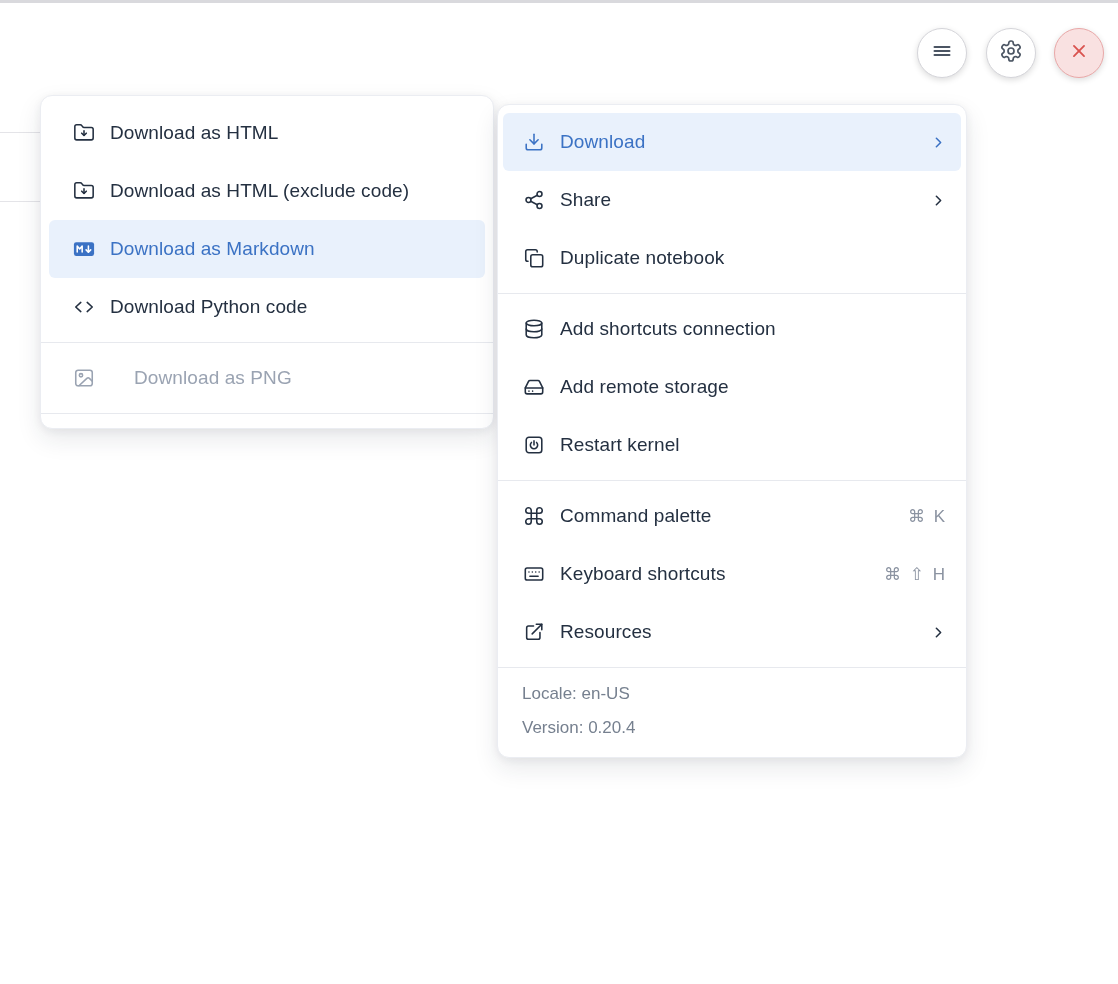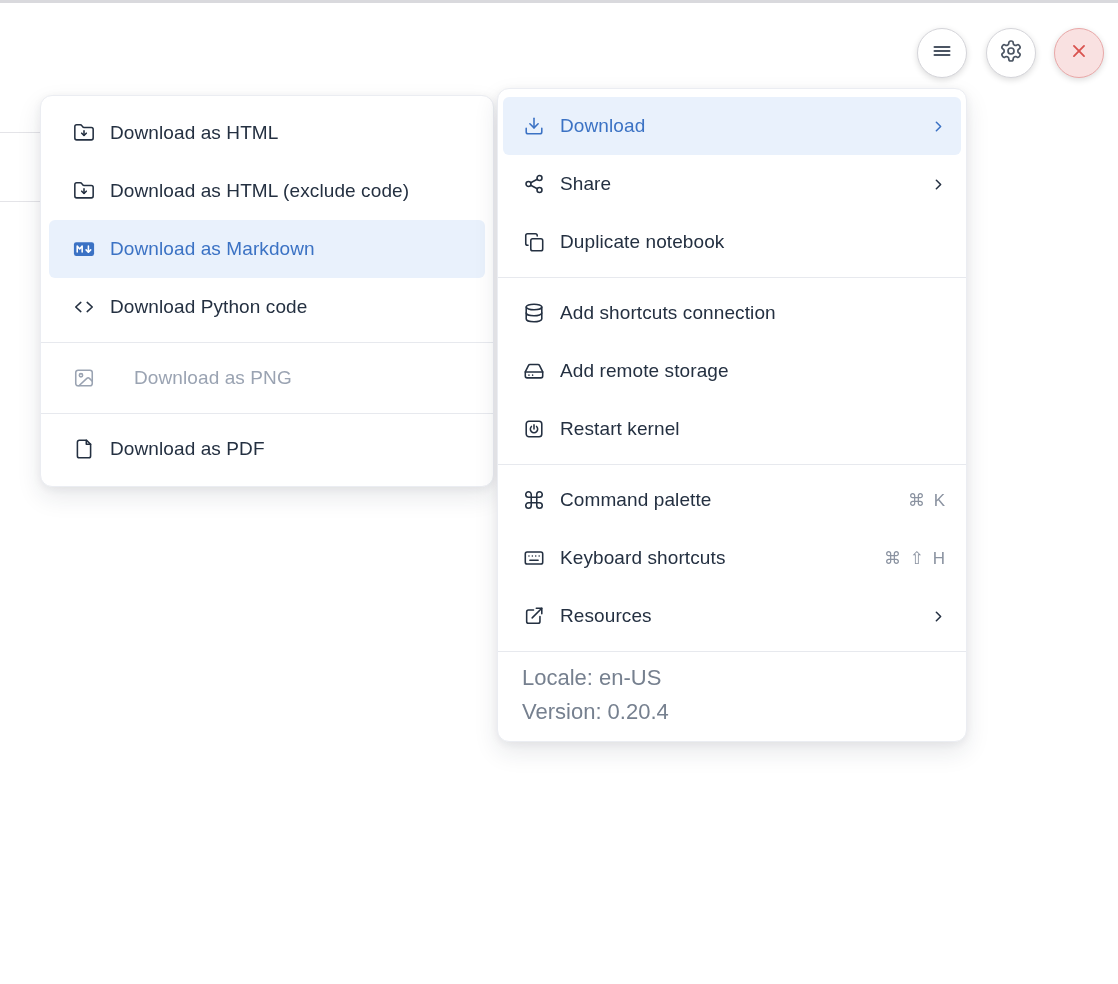--- a/index.html
+++ b/index.html
@@ -28,42 +28,42 @@
   .circle-btn.close{left:1054px;background:#f9e1e1;border-color:#e9a8a8;color:#d9534f;}
 
   
   .panel{
     position:absolute;background:#ffffff;
     border:1px solid #ebedf2;border-radius:12px;
     box-shadow:0 10px 25px rgba(30,41,59,.10),0 2px 8px rgba(30,41,59,.06);
     box-sizing:border-box;padding:8px 0;
   }
   .submenu-panel{left:40px;top:95px;width:454px;}
-  .menu-panel{left:497px;top:88px;width:470px;}
+  .menu-panel{left:497px;top:104px;width:470px;}
 
   .mrow{
     height:58px;display:flex;align-items:center;
     margin:0 5px;border-radius:6px;color:#243041;cursor:pointer;
     padding:0 14px 0 19px;box-sizing:border-box;
   }
   .submenu-panel .mrow{margin:0 8px;padding:0 14px 0 23px;}
   .mrow.highlight{background:#e9f1fc;color:#3b72c4;}
   .mrow.disabled{color:#9aa3b2;cursor:default;gap:24px;}
   .micon{display:flex;align-items:center;justify-content:center;width:24px;height:24px;flex:0 0 24px;}
   .micon svg{width:22px;height:22px;display:block;}
   .ic{fill:none;stroke:currentColor;stroke-width:1.7;stroke-linecap:round;stroke-linejoin:round;}
   .mlabel{margin-left:14px;font-size:19px;letter-spacing:.1px;white-space:nowrap;}
   .mend{margin-left:auto;display:flex;align-items:center;}
   .chev svg{width:17px;height:17px;display:block;}
   .shortcut{font-size:17px;color:#8b93a1;letter-spacing:2px;white-space:nowrap;}
 
   .mdiv{height:1px;background:#e7e9ee;margin:6px 0;}
 
   .menu-footer{border-top:1px solid #e7e9ee;margin-top:6px;padding:9px 24px 4px 24px;}
-  .menu-footer .fline{font-size:22px;color:#76808f;line-height:34px;white-space:nowrap;}
+  .menu-footer .fline{font-size:17px;color:#76808f;line-height:34px;white-space:nowrap;}
 </style>
 </head>
 <body>
 
 <div class="top-strip"></div>
 <div class="bg-line a"></div>
 <div class="bg-line b"></div>
 
 <div class="circle-btn menu">
   <span>
@@ -161,31 +161,20 @@
             <circle cx="8.7" cy="9" r="1.8"></circle>
             <path d="m21 15.5-3.1-3.1a2 2 0 0 0-2.8 0L6.5 20.5"></path>
           </g>
         </svg>
     </span>
     <span class="mlabel">Download as PNG</span>
   </div>
 
   <div class="mdiv"></div>
 
-  <div class="mrow">
-    <span class="micon">
-      <svg viewBox="0 0 24 24">
-          <g class="ic">
-            <path d="M14.8 2.5H6.8a2 2 0 0 0-2 2v15a2 2 0 0 0 2 2h10.4a2 2 0 0 0 2-2V6.9Z"></path>
-            <path d="M14.5 2.5v4.4h4.7"></path>
-          </g>
-        </svg>
-    </span>
-    <span class="mlabel">Download as PDF</span>
-  </div>
 
 </div>
 
 <div class="panel menu-panel">
 
   <div class="mrow highlight">
     <span class="micon">
       <svg viewBox="0 0 24 24">
           <g class="ic">
             <path d="M20.5 14.5v4a2 2 0 0 1-2 2h-13a2 2 0 0 1-2-2v-4"></path>

